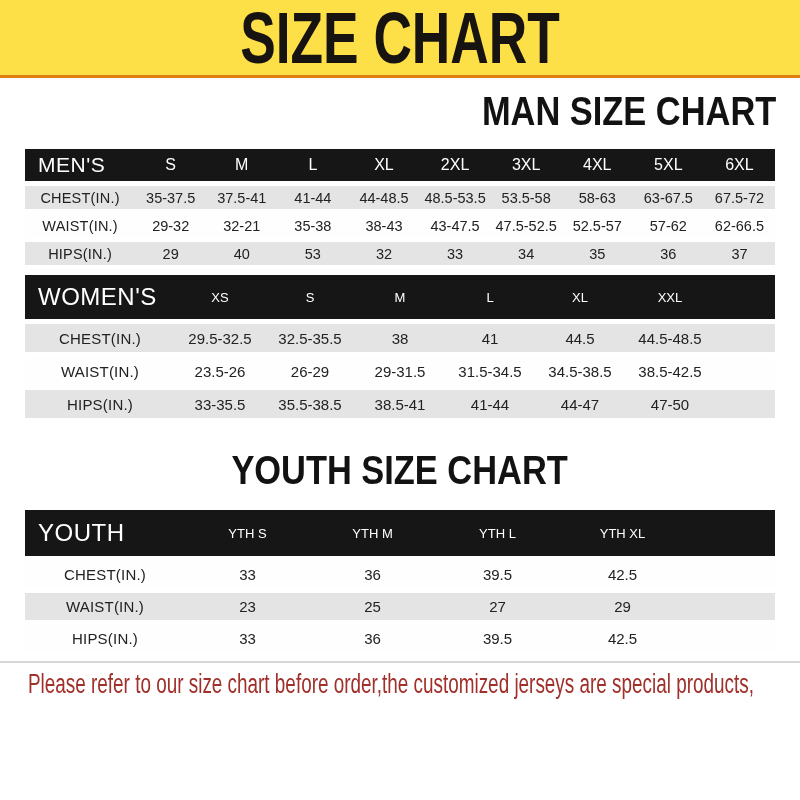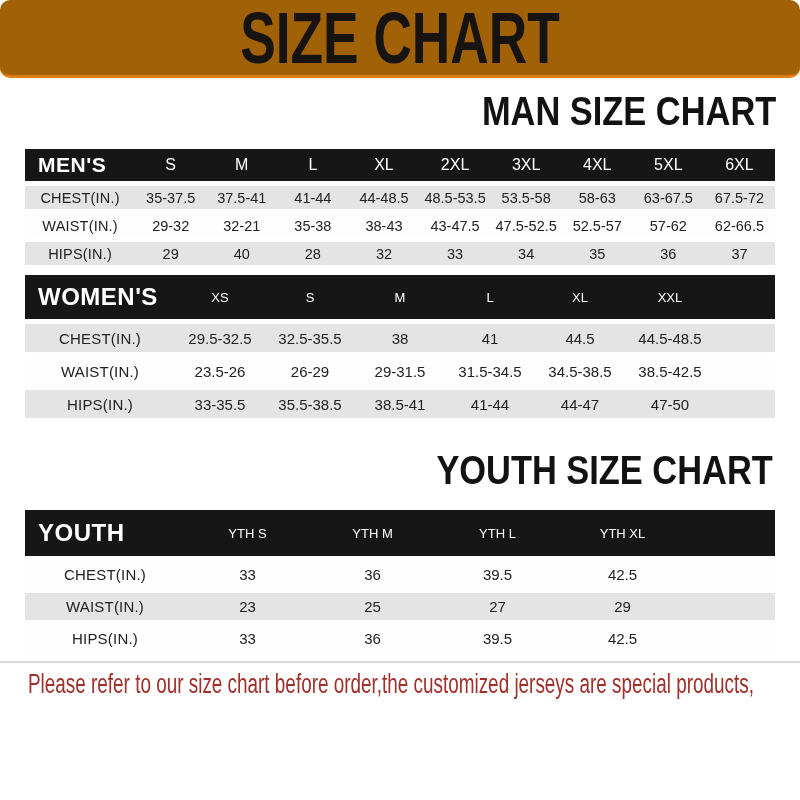--- a/index.html
+++ b/index.html
@@ -1,32 +1,32 @@
 <!DOCTYPE html>
 <html><head>
 <meta charset="utf-8">
 <style>
   html,body{margin:0;padding:0;width:800px;height:800px;overflow:hidden;background:#ffffff;
     font-family:"Liberation Sans","DejaVu Sans",sans-serif;}
-  .banner{height:75px;background:#a16207;border-bottom:3px solid #dd7f12;
-    display:flex;align-items:center;justify-content:center;border-radius:10px;}
+  .banner{height:75px;background:#fde047;border-bottom:3px solid #dd7f12;
+    display:flex;align-items:center;justify-content:center;}
   .banner-text{font-size:72px;font-weight:800;color:#171310;transform:scaleX(0.74);
     white-space:nowrap;line-height:1;}
   .section-title{margin:0;text-align:center;line-height:46px;}
   .section-title span{display:inline-block;font-size:40px;font-weight:800;color:#121212;
     transform:scaleX(0.86);white-space:nowrap;}
   section.men .section-title{margin-top:10px;margin-bottom:4px;text-align:right;}
   section.women .section-title{margin-top:14px;margin-bottom:4px;}
-  section.youth .section-title{margin-top:24px;margin-bottom:6px;text-align:right;}
+  section.youth .section-title{margin-top:24px;margin-bottom:6px;}
   table.size-table{width:750px;margin:0 auto;border-collapse:separate;table-layout:fixed;}
   table.men{border-spacing:0 5px;}
   table.women{border-spacing:0 5px;}
   table.youth{border-spacing:0 5px;}
   thead th{background:#161616;color:#ffffff;font-weight:normal;}
-  .head-label{text-align:left;padding-left:13px;font-weight:700;letter-spacing:0.5px;}
+  .head-label{text-align:left;padding-left:13px;font-weight:400;letter-spacing:0.5px;}
   table.men .head-label{font-size:21px;}
   table.women .head-label,table.youth .head-label{font-size:24px;}
   table.men .head-size{font-size:16px;}
   table.women .head-size,table.youth .head-size{font-size:13px;}
   table.men thead th{height:30px;}
   table.women thead th{height:42px;}
   table.youth thead th{height:44px;}
   tbody td{text-align:center;color:#222222;}
   table.men tbody td{height:21px;font-size:14.5px;}
   table.women tbody td{height:26px;font-size:15px;}
@@ -98,21 +98,21 @@
             <td>43-47.5</td>
             <td>47.5-52.5</td>
             <td>52.5-57</td>
             <td>57-62</td>
             <td>62-66.5</td>
           </tr>
           <tr class="row-gray">
             <td class="row-label">HIPS(IN.)</td>
             <td>29</td>
             <td>40</td>
-            <td>28</td>
+            <td>53</td>
             <td>32</td>
             <td>33</td>
             <td>34</td>
             <td>35</td>
             <td>36</td>
             <td>37</td>
           </tr>
         </tbody>
       </table>
     </section>

